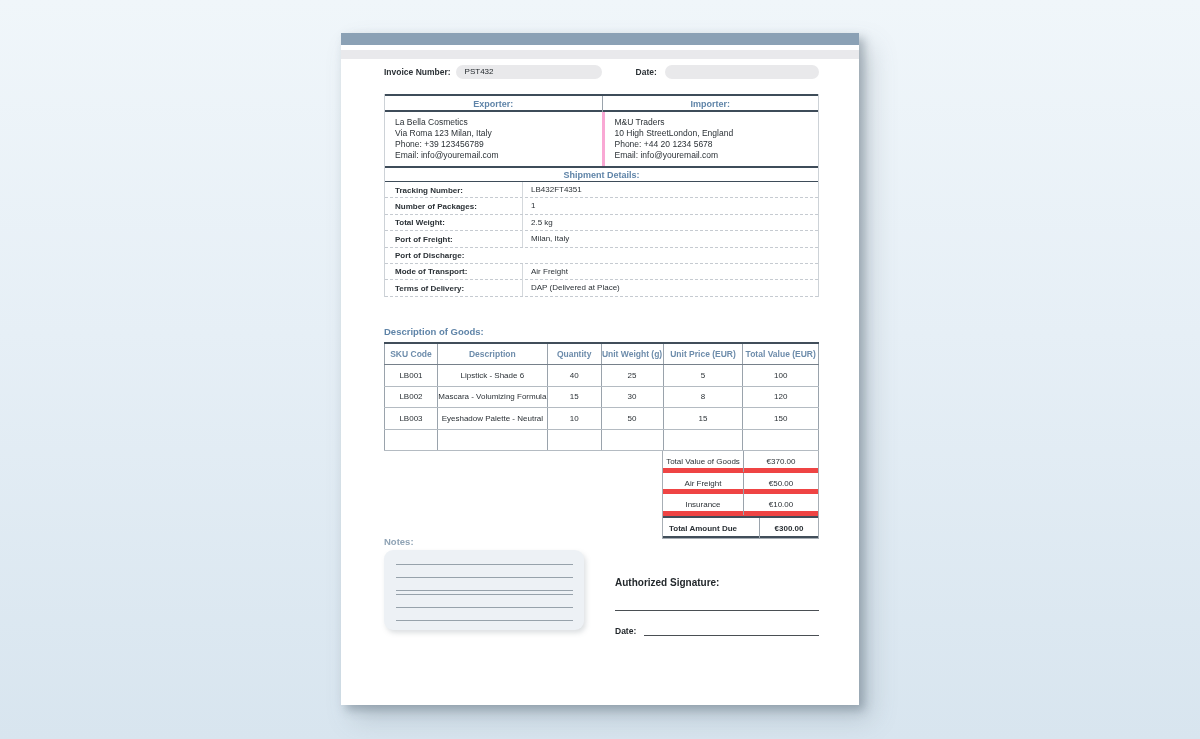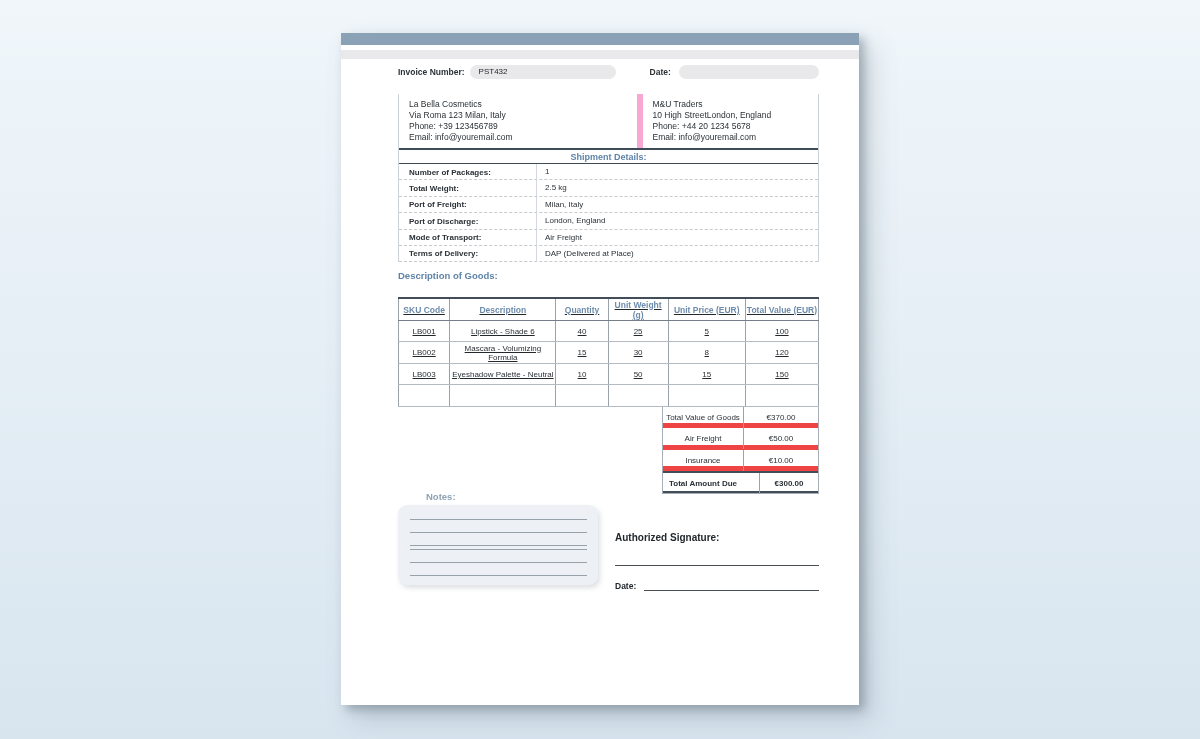--- a/index.html
+++ b/index.html
@@ -16,21 +16,21 @@
     box-shadow:5px 5px 9px rgba(96,110,124,0.45), 12px 14px 24px rgba(96,110,124,0.25);
   }
   .top-bar  { height:12px; background:#8ba1b5; }
   .top-gap  { height:5px;  background:#ffffff; }
   .top-strip{ height:9px;  background:#e9e9ec; }
 
   .doc-title {
     text-align:center; font-size:35px; line-height:42px; margin-top:8px;
     font-weight:400; letter-spacing:1px; color:#94aabf;
   }
-  .content { padding:0 40px 0 57px; }
+  .content { padding:0 40px 0 43px; }
 
   
   .meta-row { display:flex; align-items:center; margin-top:5px; height:15px; }
   .meta-label { font-size:8.5px; font-weight:700; color:#2b3136; white-space:nowrap; }
   .field {
     height:14px; background:#e9e9eb; border:none; border-radius:7px;
     font-family:"Liberation Sans",sans-serif; font-size:8px; color:#23282c;
     padding:0 9px; outline:none;
   }
   .field-inv  { width:146px; margin-left:5px; }
@@ -40,37 +40,37 @@
   
   .sect { margin-top:15px; border-left:1px solid #cdd2d7; border-right:1px solid #cdd2d7; }
   .party-head {
     display:grid; grid-template-columns:1fr 1fr; height:18px; align-items:center;
     border-top:2px solid #3e4c59; border-bottom:2px solid #3e4c59;
   }
   .party-head > div { text-align:center; font-size:9px; font-weight:700; color:#5f84a8; }
   .party-head > div + div { border-left:1px solid #9aa3ac; height:100%; line-height:16px; }
   .party-body { display:grid; grid-template-columns:1fr 1fr; }
   .party-cell { padding:5px 10px; font-size:8.5px; line-height:11px; color:#2b3136; }
-  .party-cell + .party-cell { border-left:6px solid #f9a8d4;margin-left:28px; }
+  .party-cell + .party-cell { border-left:3px solid #f9a8d4; }
 
   .ship-head {
     height:16px; text-align:center; font-size:9px; font-weight:700; color:#5f84a8;
     line-height:15px; border-top:2px solid #3e4c59; border-bottom:1.5px solid #3e4c59;
   }
   .ship-row {
     display:grid; grid-template-columns:137px 1fr; height:16.4px; align-items:center;
     border-bottom:1px dashed #c6cbd1; font-size:8px; color:#2b3136;
   }
   .ship-row .lbl { padding-left:10px; font-weight:600; }
   .ship-row .val { border-left:1px solid #d4d8dc; padding-left:8px; height:100%; line-height:16px; }
 
   
-  .goods-heading { margin-top:8px; font-size:9.5px; font-weight:700; color:#5f84a8; }
-  table.goods { width:100%; border-collapse:collapse; table-layout:fixed; margin-top:16px;
-    border:1px solid #6e7984; border-top:2px solid #414e5a;text-decoration:underline; }
+  .goods-heading { margin-top:29px; font-size:9.5px; font-weight:700; color:#5f84a8; }
+  table.goods { width:100%; border-collapse:collapse; table-layout:fixed; margin-top:5px;
+    border:1px solid #6e7984; border-top:2px solid #414e5a; }
   table.goods th {
     height:22px; font-size:8.5px; font-weight:700; color:#6d8cab; text-align:center;
     border:1px solid #9aa3ac; border-bottom:1px solid #76808a;
   }
   table.goods td {
     height:21.5px; font-size:8px; color:#2b3136; text-align:center;
     border:1px solid #9aa3ac; border-top:1px solid #b4bbc2; border-bottom:1px solid #b4bbc2;
   }
 
   
@@ -80,21 +80,21 @@
     border-bottom:5px solid #ef4444; font-size:8px; color:#2b3136; text-align:center;
   }
   .totals-row .tval { border-left:1px solid #9aa3ac; height:100%; line-height:21px; }
   .totals-row.grand {
     font-weight:700; border-top:2px solid #414e5a; border-bottom:2px solid #414e5a; height:22px;gap:16px;
   }
 
   
   .bottom { display:flex; margin-top:0; }
   .notes-col { width:200px; }
-  .notes-label { margin-top:-3px; font-size:9.5px; font-weight:700; color:#8fa3b5;margin-left:28px; }
+  .notes-label { margin-top:-3px; font-size:9.5px; font-weight:700; color:#8fa3b5; }
   .notes-box {
     position:relative; margin-top:3px; width:200px; height:80px;
     background:#edf1f5; border-radius:9px;
     box-shadow:2px 3px 5px rgba(120,130,140,0.25);
   }
   .notes-line { position:absolute; left:12px; width:177px; border-top:1px solid #97a2ab; }
 
   .sig-col { margin-left:auto; width:204px; }
   .sig-label { margin-top:38px; font-size:10px; font-weight:700; color:#23282c; }
   .sig-line { margin-top:15px; border-bottom:1px solid #4a4f54; height:8px; }
@@ -113,52 +113,59 @@
 
   <div class="content">
     <div class="meta-row">
       <span class="meta-label">Invoice Number:</span>
       <input class="field field-inv" type="text" value="PST432" style="">
       <span class="meta-label meta-label-date">Date:</span>
       <input class="field field-date" type="text" value="" style="">
     </div>
 
     <div class="sect">
+      <div class="party-head">
+        <div>Exporter:</div>
+        <div>Importer:</div>
+      </div>
       <div class="party-body">
         <div class="party-cell">
           <div>La Bella Cosmetics</div>
           <div>Via Roma 123 Milan, Italy</div>
           <div>Phone: +39 123456789</div>
           <div>Email: info@youremail.com</div>
         </div>
         <div class="party-cell">
           <div>M&amp;U Traders</div>
           <div>10 High StreetLondon, England</div>
           <div>Phone: +44 20 1234 5678</div>
           <div>Email: info@youremail.com</div>
         </div>
       </div>
 
       <div class="ship-head">Shipment Details:</div>
 
       <div class="ship-row">
+        <div class="lbl">Tracking Number:</div>
+        <div class="val">LB432FT4351</div>
+      </div>
+      <div class="ship-row">
         <div class="lbl">Number of Packages:</div>
         <div class="val">1</div>
       </div>
       <div class="ship-row">
         <div class="lbl">Total Weight:</div>
         <div class="val">2.5 kg</div>
       </div>
       <div class="ship-row">
         <div class="lbl">Port of Freight:</div>
         <div class="val">Milan, Italy</div>
       </div>
       <div class="ship-row">
         <div class="lbl">Port of Discharge:</div>
-        <div class="val">London, England</div>
       </div>
       <div class="ship-row">
         <div class="lbl">Mode of Transport:</div>
         <div class="val">Air Freight</div>
       </div>
       <div class="ship-row">
         <div class="lbl">Terms of Delivery:</div>
         <div class="val">DAP (Delivered at Place)</div>
       </div>
     </div>

